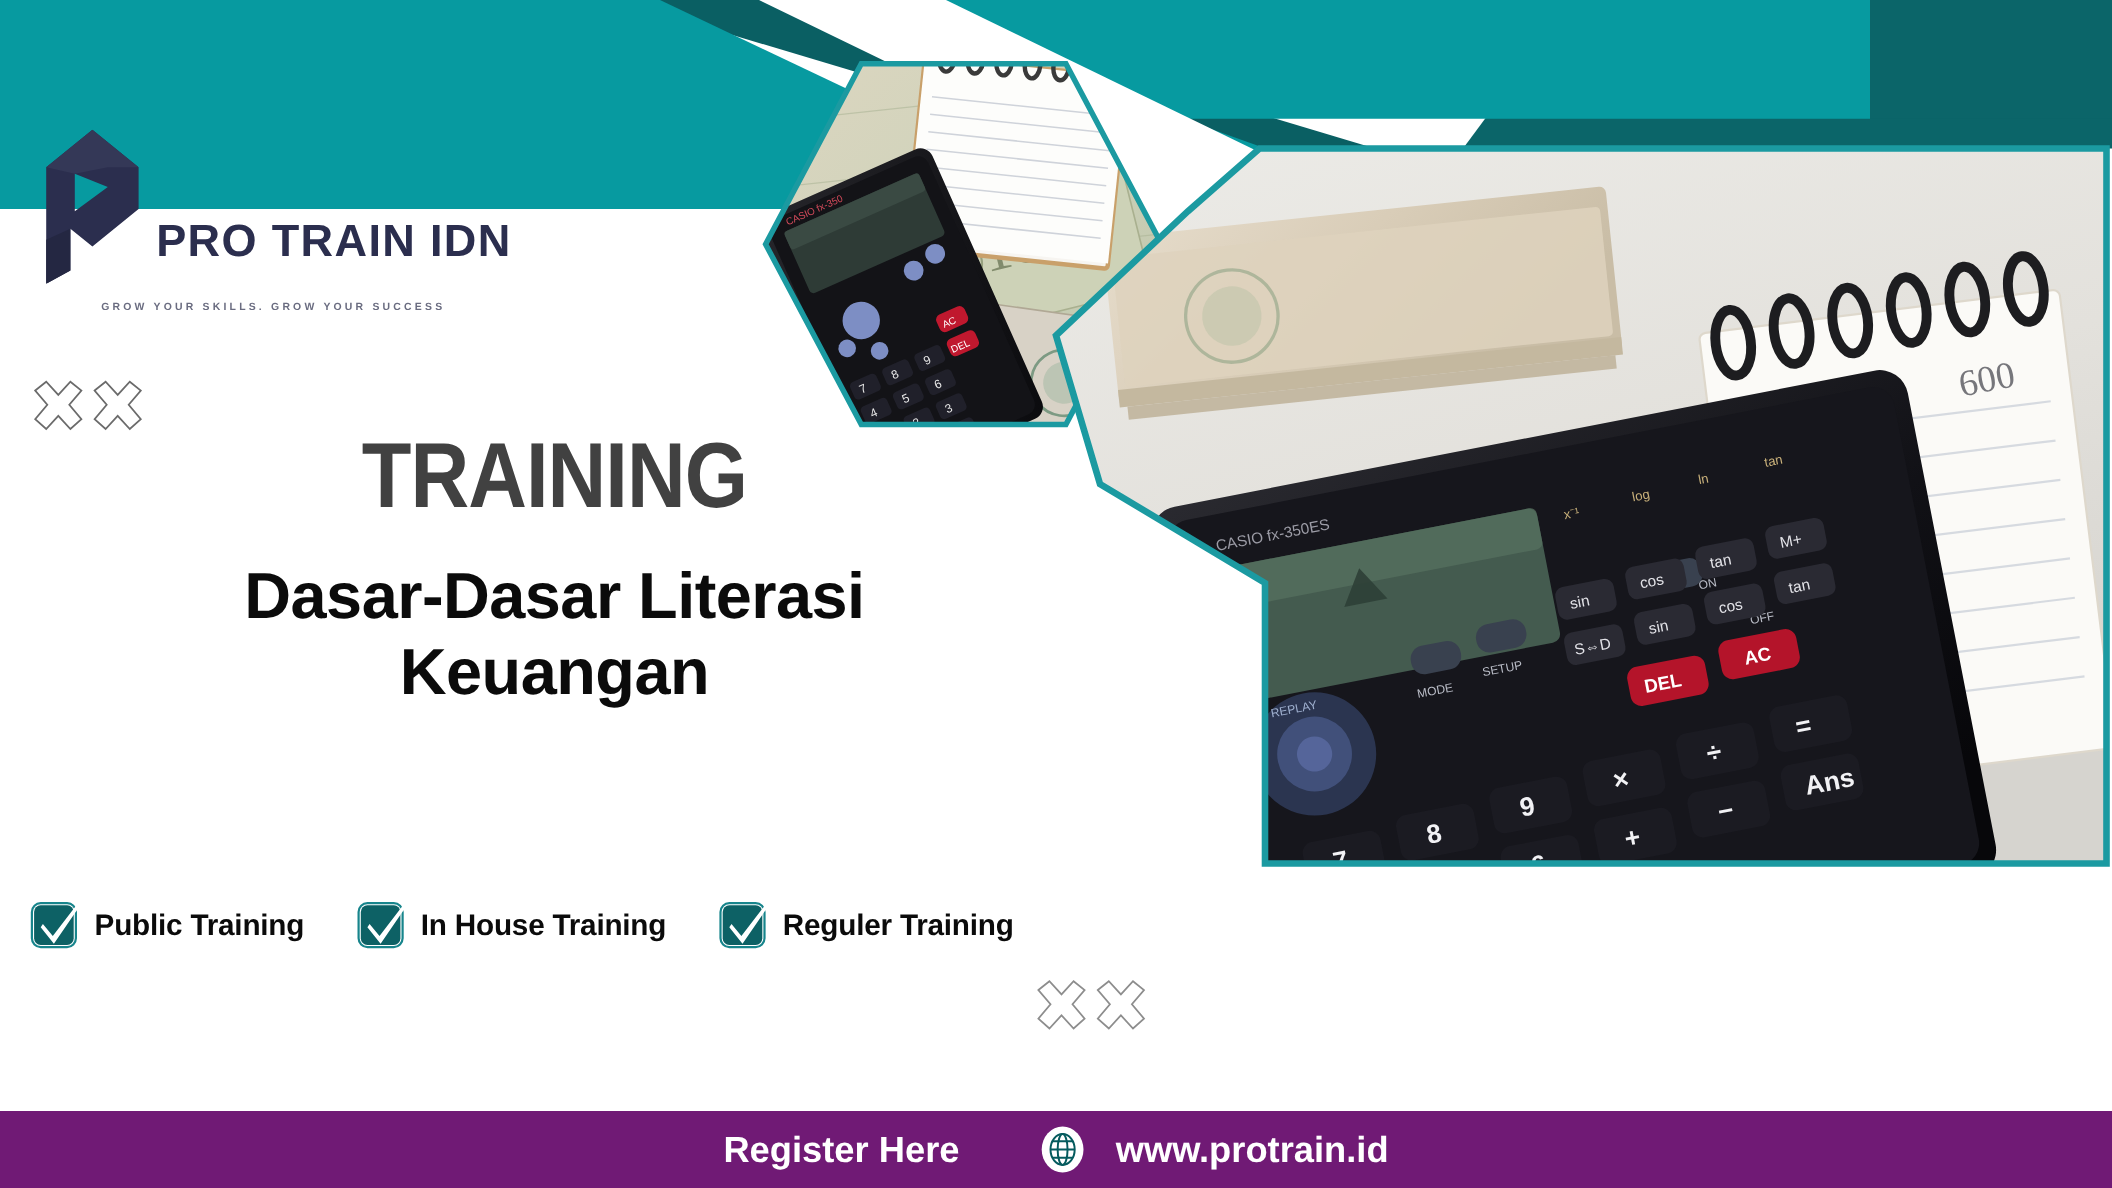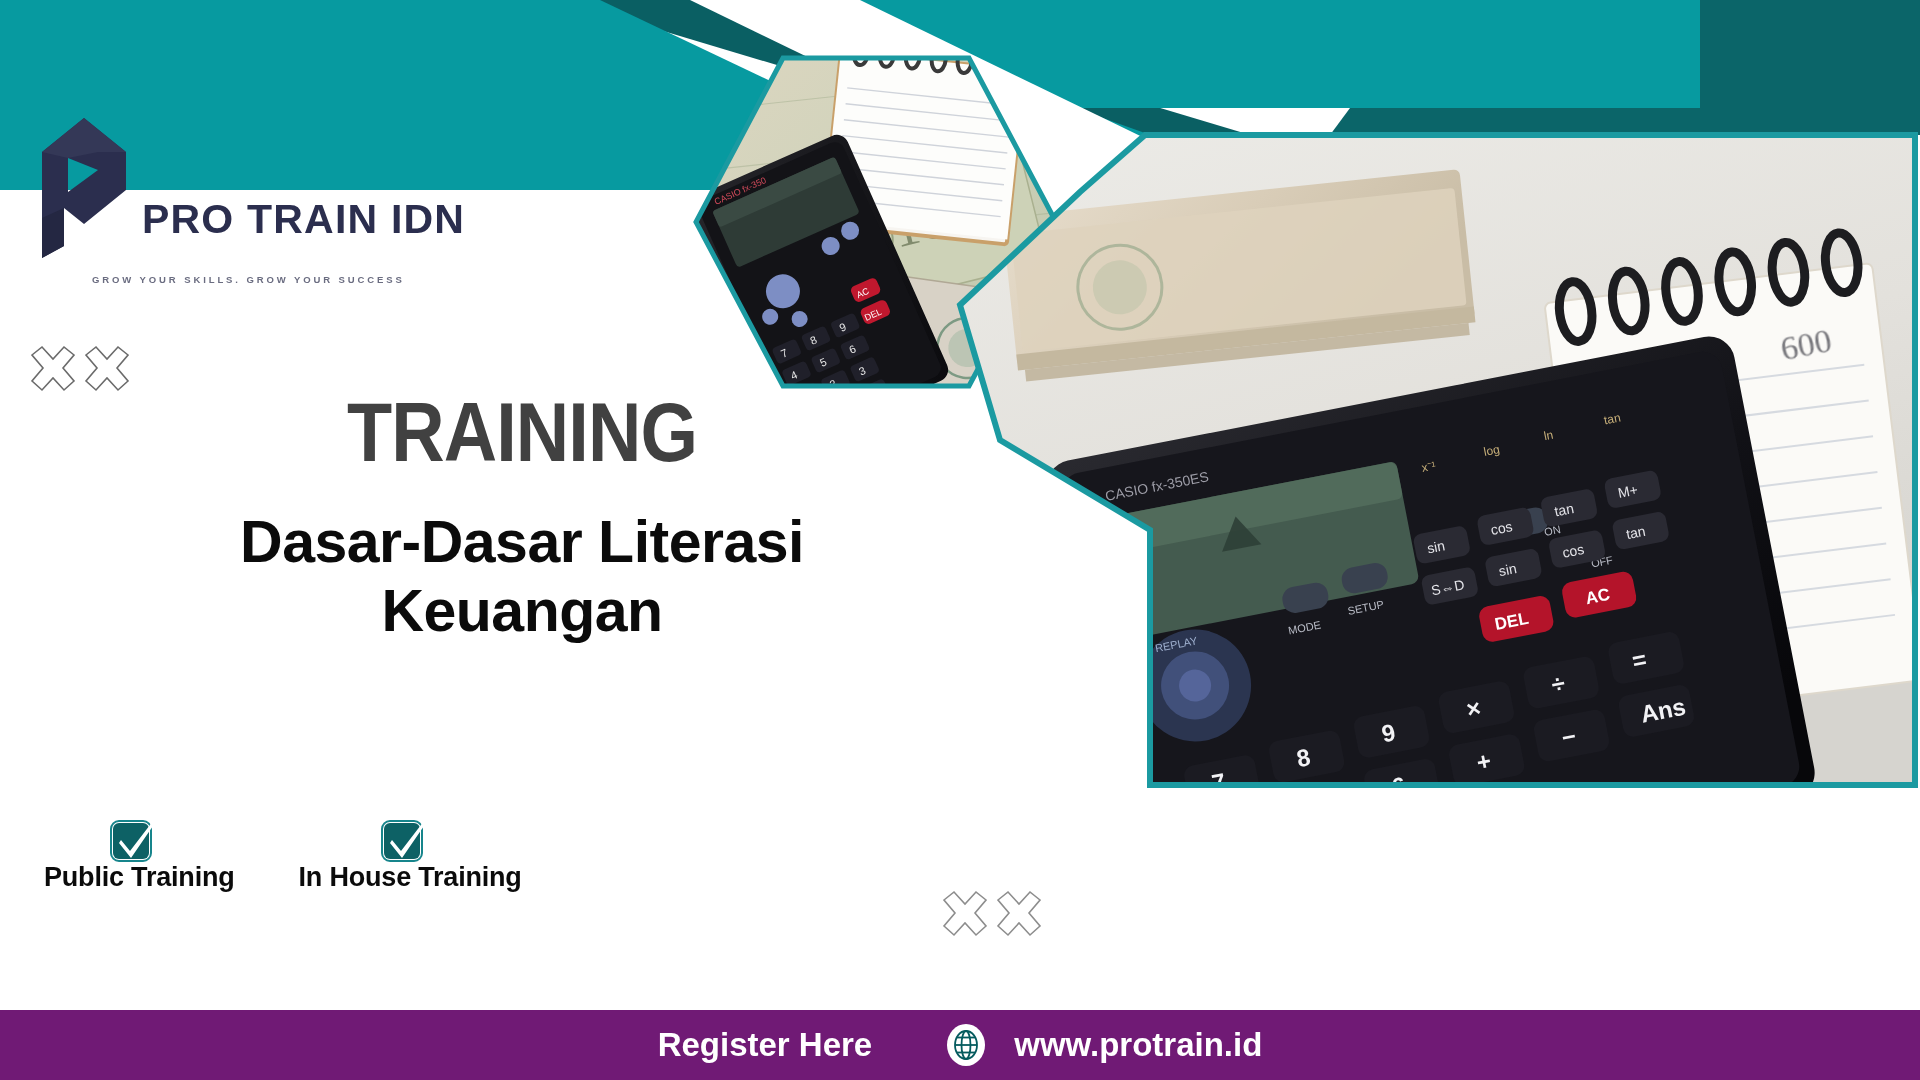--- a/index.html
+++ b/index.html
@@ -28,34 +28,34 @@
     font-size:9.5px; letter-spacing:2.9px; color:#6a6c80;
     margin-top:16px; margin-left:58px; white-space:nowrap; font-weight:bold;
   }
 
   
   .xpair { position:absolute; }
   .xpair.left  { left:28px;  top:345px; }
   .xpair.right { left:940px; top:890px; }
 
   
-  .headline-wrap { position:absolute; left:162px; top:390px; width:720px; text-align:center; }
+  .headline-wrap { position:absolute; left:144px; top:390px; width:720px; text-align:center; }
   .title-training {
     font-family:"Liberation Sans Narrow","Liberation Sans", sans-serif;
     font-weight:bold; font-size:84px; letter-spacing:-1px;
     color:#414141; line-height:1; transform:scaleX(0.88); transform-origin:center;
   }
   .subtitle {
     margin-top:34px; font-weight:bold; font-size:59px; line-height:1.17;
     color:#0b0b0b; letter-spacing:-0.5px;
   }
 
   
   .check-row { position:absolute; left:28px; top:820px; display:flex; align-items:center; }
-  .check-item { display:flex; align-items:center;flex-direction:column; }
+  .check-item { display:flex; align-items:center; }
   .check-item + .check-item { margin-left:48px; }
   .cbox {
     width:42px; height:42px; flex:0 0 auto; position:relative;
   }
   .cbox .frame {
     position:absolute; inset:0; border:2px solid #17858c; border-radius:9px;
   }
   .cbox .fill {
     position:absolute; left:3px; top:3px; right:3px; bottom:3px;
     background:#0d6165; border-radius:6px;
@@ -161,20 +161,30 @@
       <span class="cbox">
         <span class="frame"></span>
           <span class="fill"></span>
         <svg width="52" height="52" viewBox="0 0 52 52" xmlns="http://www.w3.org/2000/svg">
           <path d="M13,27 L22,38 L45,8 L47,10 L23,45 L11,30 Z" fill="#ffffff"></path>
         </svg>
       </span>
       <span class="check-label">In House Training</span>
     </div>
 
+    <div class="check-item">
+      <span class="cbox">
+        <span class="frame"></span>
+          <span class="fill"></span>
+        <svg width="52" height="52" viewBox="0 0 52 52" xmlns="http://www.w3.org/2000/svg">
+          <path d="M13,27 L22,38 L45,8 L47,10 L23,45 L11,30 Z" fill="#ffffff"></path>
+        </svg>
+      </span>
+      <span class="check-label">Reguler Training</span>
+    </div>
 
   </div>
 
   <div class="hex">
     <svg width="372" height="340" viewBox="0 0 372 340" xmlns="http://www.w3.org/2000/svg">
       <defs>
         <clipPath id="hexclip">
           <path d="M93,6 L279,6 L366,170 L279,334 L93,334 L6,170 Z"></path>
         </clipPath>
         <linearGradient id="billsA" x1="0" y1="0" x2="1" y2="1">

